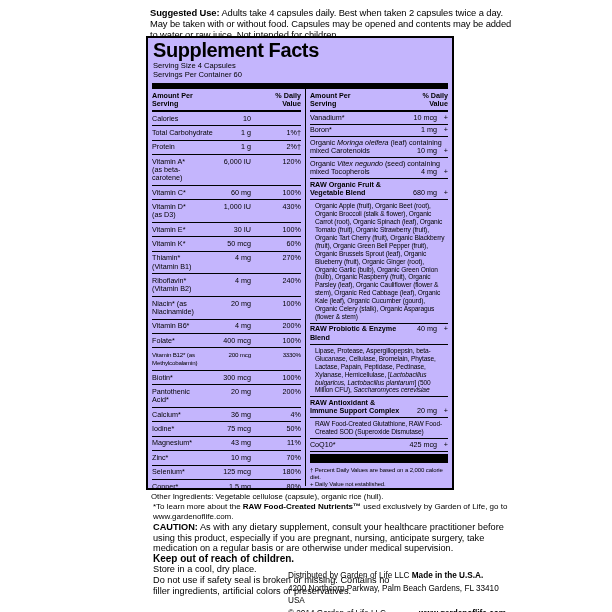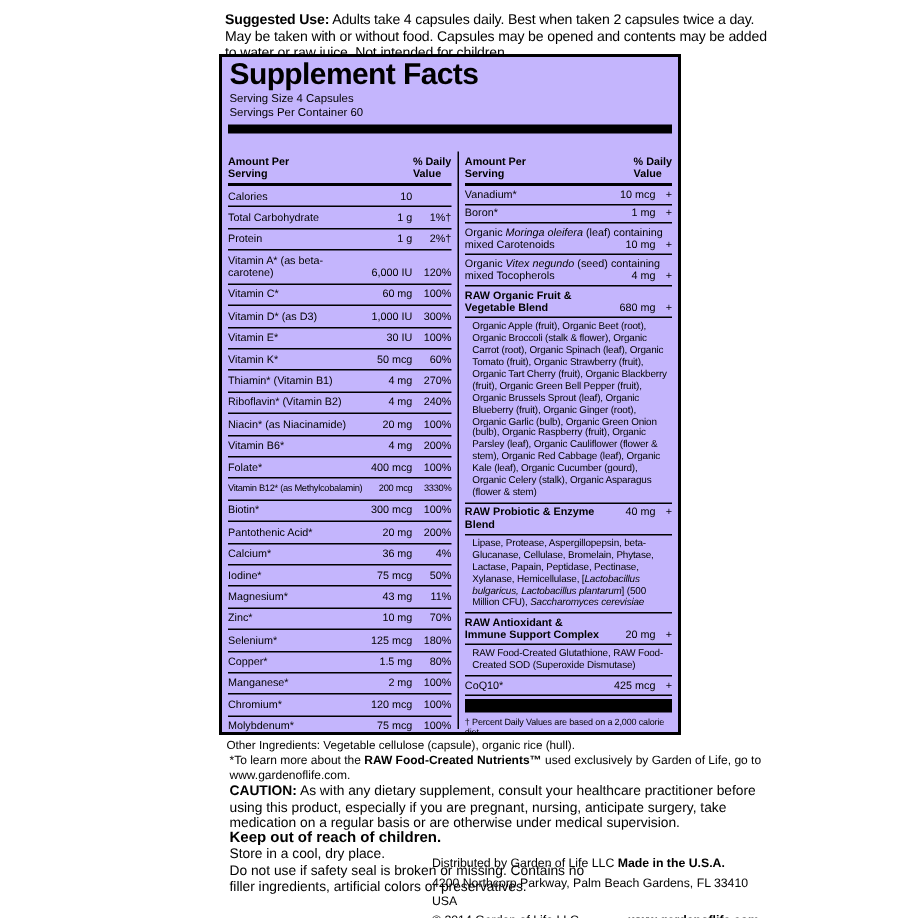--- a/index.html
+++ b/index.html
@@ -11,30 +11,30 @@
              font-size:9.4px;line-height:11px;letter-spacing:-0.1px;}
   .suggested b{font-weight:bold;}
 
   
   .sf{position:absolute;left:146px;top:36px;width:308px;height:454px;
       border:2.5px solid #000;box-sizing:border-box;padding:2px 4px;
       display:flex;flex-direction:column;overflow:hidden;background:#c4b5fd;}
   .sf-title{font-size:20px;font-weight:bold;letter-spacing:-0.4px;line-height:21px;margin:0 0 1px 1px;}
   .sf-serving{font-size:7.6px;line-height:8.8px;margin-left:1px;}
   .sf-bar{height:6.5px;background:#000;margin-top:3px;flex:0 0 auto;}
-  .cols{display:flex;flex:1;min-height:0;margin-top:12px;}
+  .cols{display:flex;flex:1;min-height:0;}
   .lcol{width:52%;border-right:1.5px solid #000;padding-right:4px;box-sizing:border-box;
         display:flex;flex-direction:column;}
   .rcol{width:48%;padding-left:4px;box-sizing:border-box;display:flex;flex-direction:column;}
   .chead{display:flex;justify-content:space-between;font-weight:bold;font-size:7.2px;
          line-height:8px;padding:3px 0 2px;border-bottom:2.5px solid #000;}
-  .chead .dvh{}
-
-  .nrow{display:flex;align-items:flex-end;font-size:7.2px;line-height:8.2px;
-        border-bottom:1px solid #000;}
+  .chead .dvh{text-align:right;}
+
+  .nrow{display:flex;align-items:flex-start;font-size:7.2px;line-height:8.2px;
+        border-bottom:1px solid #000;gap:24px;}
   .lcol .nrow{padding:2.6px 0;}
   .nrow .nm{flex:1;padding-right:2px;}
   .nrow .amt{white-space:nowrap;margin-left:2px;}
   .nrow .dvv{width:26px;text-align:right;white-space:nowrap;}
   .tight{font-size:6.2px;letter-spacing:-0.2px;}
 
   .rrow{font-size:7.2px;line-height:8.4px;border-bottom:1px solid #000;padding:1.6px 0;}
   .rrow .mainline{display:flex;align-items:flex-start;}
   .rrow .nm{flex:1;padding-right:2px;}
   .rrow .amt{white-space:nowrap;}
@@ -101,21 +101,21 @@
               <span class="dvv">120%</span>
             </div>
             <div class="nrow">
               <span class="nm">Vitamin C*</span>
               <span class="amt">60 mg</span>
               <span class="dvv">100%</span>
             </div>
             <div class="nrow">
               <span class="nm">Vitamin D* (as D3)</span>
               <span class="amt">1,000 IU</span>
-              <span class="dvv">300%</span>
+              <span class="dvv">430%</span>
             </div>
             <div class="nrow">
               <span class="nm">Vitamin E*</span>
               <span class="amt">30 IU</span>
               <span class="dvv">100%</span>
             </div>
             <div class="nrow">
               <span class="nm">Vitamin K*</span>
               <span class="amt">50 mcg</span>
               <span class="dvv">60%</span>

